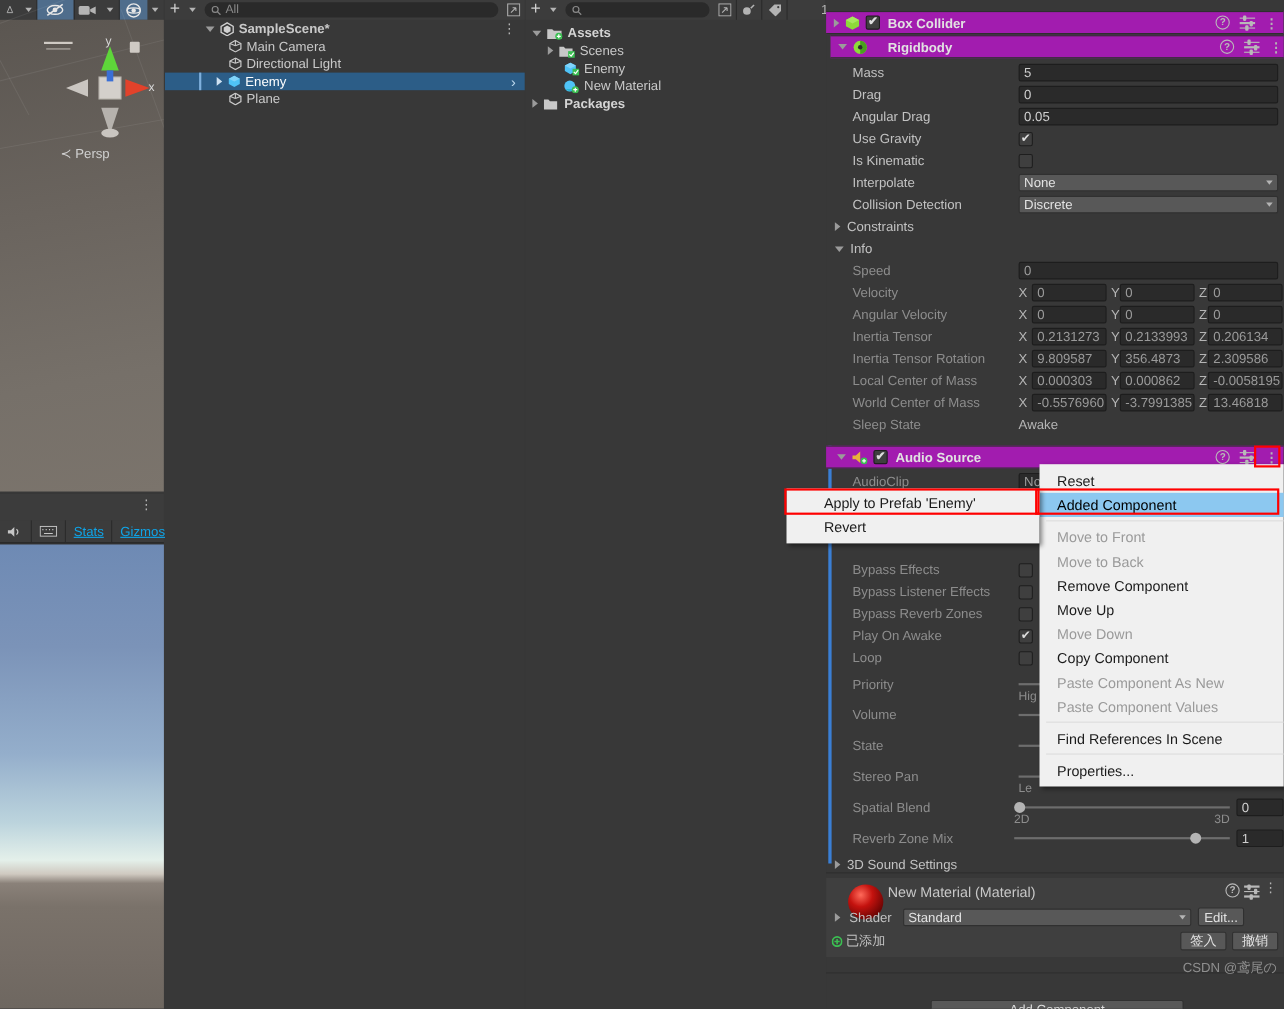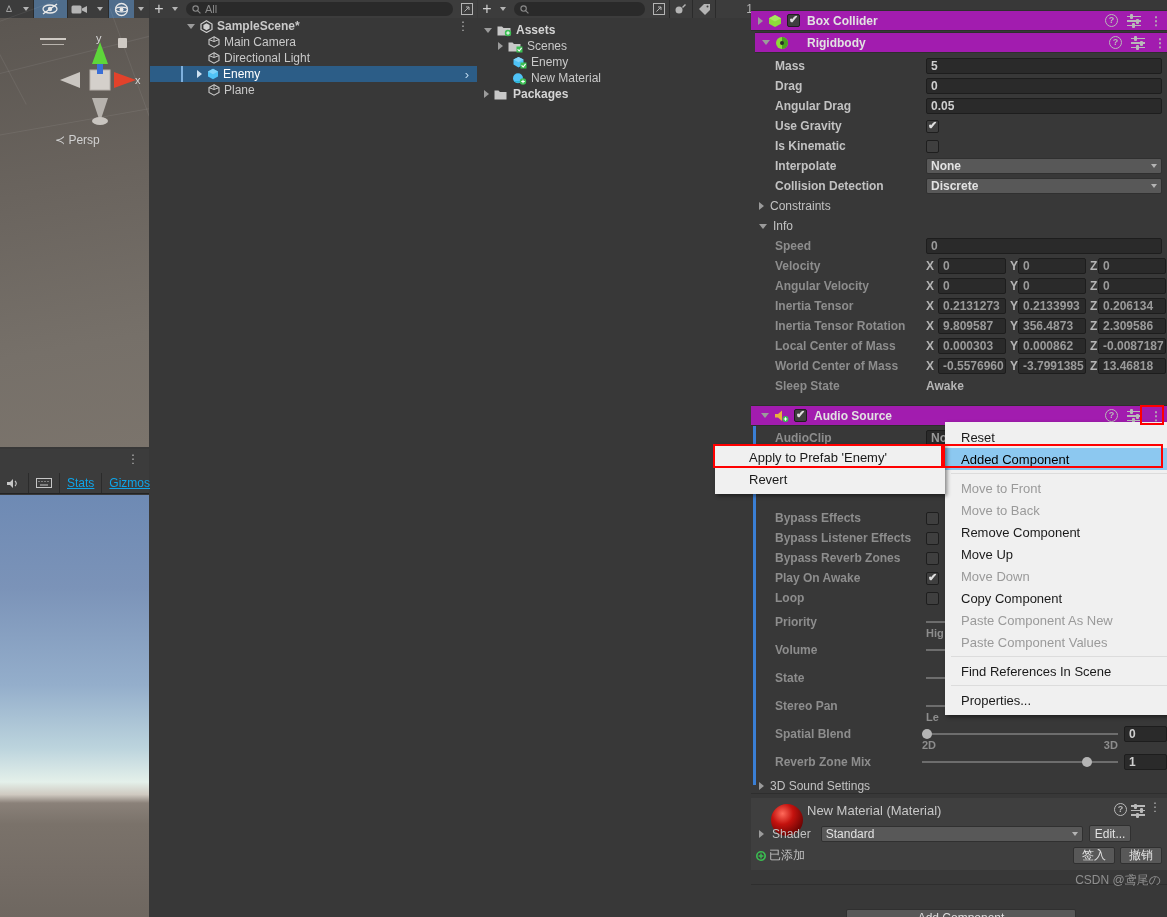--- a/index.html
+++ b/index.html
@@ -75,21 +75,21 @@
   }
   .comp-head .spacer { flex:1; }
   .icon-q { width:13px;height:13px;border-radius:50%;border:1.4px solid #b9b9b9;color:#b9b9b9;font-size:9px;line-height:10px;text-align:center;font-weight:bold; }
   .icon-settings { width:14px;height:12px; position:relative; }
   .icon-settings i { position:absolute; left:0; width:14px; height:1.6px; background:#b9b9b9; }
   .icon-settings b { position:absolute; width:3px;height:5px;background:#b9b9b9;border-radius:1px; }
 
   .chk { width:13px;height:13px;background:#3f3f3f;border:1px solid #1e1e1e;border-radius:2px; position:relative; }
   .chk.on:after { content:"✔"; position:absolute; left:1px; top:-2px; font-size:11px; color:#dedede; }
 
-  .prop-row { height:20px; display:flex; align-items:center; font-size:12px; color:#c2c2c2;font-weight:bold; }
+  .prop-row { height:20px; display:flex; align-items:center; font-size:12px; color:#c2c2c2; }
   .prop-row .lbl { width:175px; padding-left:24px; color:#c2c2c2; }
   .prop-row.dim .lbl { color:#8d8d8d; }
   .field {
     height:16px; background:#2a2a2a; border:1px solid #1d1d1d; border-radius:2px;
     color:#cfcfcf; font-size:12px; padding:0 4px; display:flex; align-items:center; overflow:hidden; white-space:nowrap;
   }
   .dd {
     height:16px; background:#585858; border:1px solid #303030; border-radius:2px;
     color:#e2e2e2; font-size:12px; padding:0 4px; display:flex; align-items:center; justify-content:space-between;
   }
@@ -559,21 +559,21 @@
         <span class="field" style="width:68px; color:#9a9a9a;">2.309586</span>
       </div>
 
       <div class="prop-row dim">
         <span class="lbl">Local Center of Mass</span>
         <span class="axis-x">X</span>
         <span class="field" style="width:68px; color:#9a9a9a;">0.000303</span>
         <span class="axis-x" style="padding-left:4px;">Y</span>
         <span class="field" style="width:68px; color:#9a9a9a;">0.000862</span>
         <span class="axis-x" style="padding-left:4px;">Z</span>
-        <span class="field" style="width:68px; color:#9a9a9a;">-0.0087187</span>
+        <span class="field" style="width:68px; color:#9a9a9a;">-0.0058195</span>
       </div>
 
       <div class="prop-row dim">
         <span class="lbl">World Center of Mass</span>
         <span class="axis-x">X</span>
         <span class="field" style="width:68px; color:#9a9a9a;">-0.5576960</span>
         <span class="axis-x" style="padding-left:4px;">Y</span>
         <span class="field" style="width:68px; color:#9a9a9a;">-3.7991385</span>
         <span class="axis-x" style="padding-left:4px;">Z</span>
         <span class="field" style="width:68px; color:#9a9a9a;">13.46818</span>

